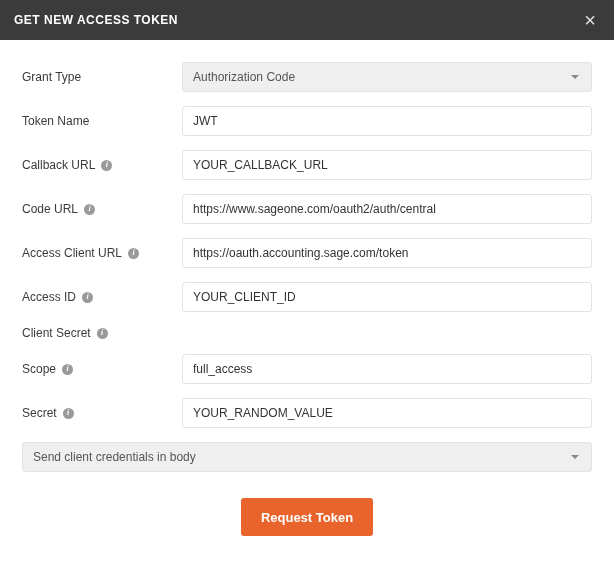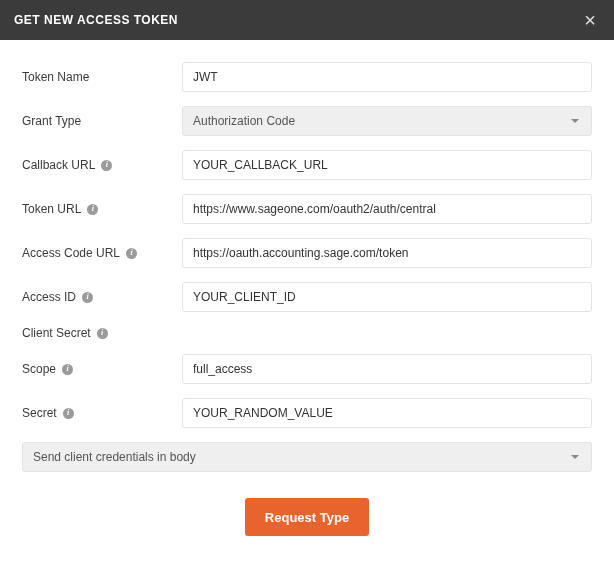--- a/index.html
+++ b/index.html
@@ -116,62 +116,62 @@
 
   <div class="header">
     <div class="header-title">GET NEW ACCESS TOKEN</div>
     <div class="close-btn">×</div>
   </div>
 
   <div class="body">
 
     <div class="row">
       <div class="label">
-        <span>Token Name</span>
-      </div>
-      <div class="field">
-        <input class="text-input" type="text" value="JWT" style="">
-      </div>
-    </div>
-
-    <div class="row">
-      <div class="label">
         <span>Grant Type</span>
       </div>
       <div class="field">
         <div class="select">
           <span>Authorization Code</span>
           <span class="caret"></span>
         </div>
       </div>
     </div>
 
     <div class="row">
       <div class="label">
+        <span>Token Name</span>
+      </div>
+      <div class="field">
+        <input class="text-input" type="text" value="JWT" style="">
+      </div>
+    </div>
+
+    <div class="row">
+      <div class="label">
         <span>Callback URL</span>
         <span class="info-icon">i</span>
       </div>
       <div class="field">
         <input class="text-input" type="text" value="YOUR_CALLBACK_URL" style="">
       </div>
     </div>
 
     <div class="row">
       <div class="label">
-        <span>Token URL</span>
+        <span>Code URL</span>
         <span class="info-icon">i</span>
       </div>
       <div class="field">
         <input class="text-input" type="text" value="https://www.sageone.com/oauth2/auth/central" style="">
       </div>
     </div>
 
     <div class="row">
       <div class="label">
-        <span>Access Code URL</span>
+        <span>Access Client URL</span>
         <span class="info-icon">i</span>
       </div>
       <div class="field">
         <input class="text-input" type="text" value="https://oauth.accounting.sage.com/token" style="">
       </div>
     </div>
 
     <div class="row">
       <div class="label">
         <span>Access ID</span>
@@ -212,17 +212,17 @@
     <div class="row">
       <div class="field">
         <div class="select">
           <span>Send client credentials in body</span>
           <span class="caret"></span>
         </div>
       </div>
     </div>
 
     <div class="footer">
-      <button class="primary-btn">Request Type</button>
+      <button class="primary-btn">Request Token</button>
     </div>
 
   </div>
 </div>
 
 </body></html>

